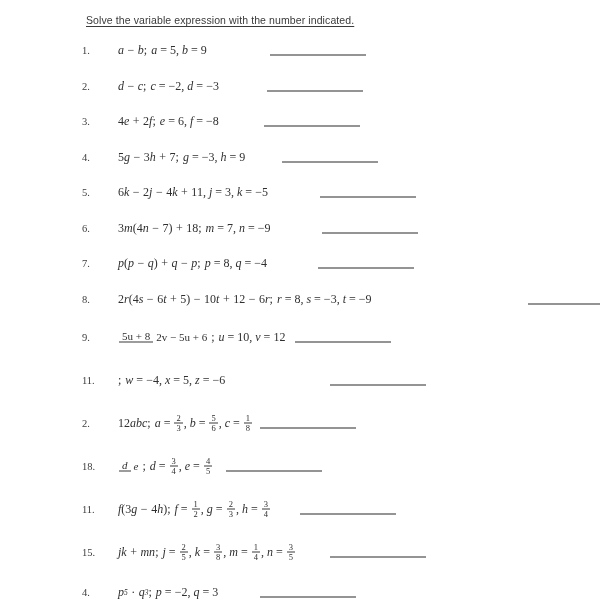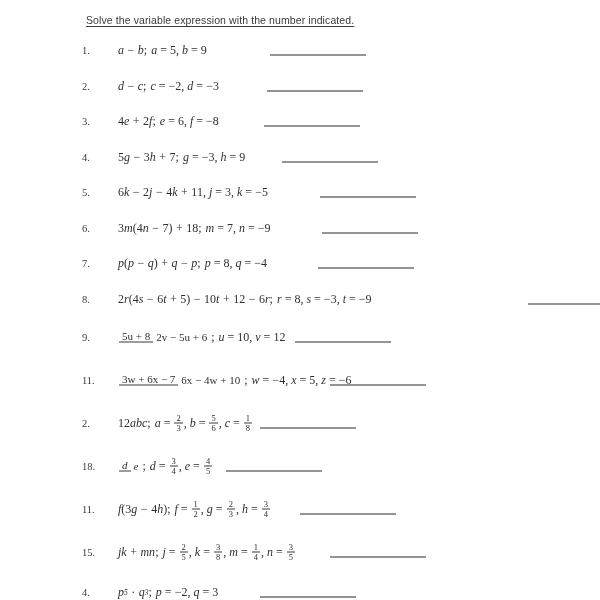--- a/index.html
+++ b/index.html
@@ -266,24 +266,20 @@
           <i class="mi">v</i>
           <span class="eq">=</span>
           <span>12</span>
       </span>
       <span class="blank" style="left:265px"></span>
     </div>
 
     <div class="row tall">
       <span class="num">11.</span>
       <span class="expr">
-        <span class="frac">
-          <span class="fnum">3w + 6x − 7</span>
-          <span class="fden">6x − 4w + 10</span>
-        </span>
           <span class="sep">;</span>
         <i class="mi">w</i>
           <span class="eq">=</span>
           <span>−4</span>
           <span class="comma">,</span>
           <i class="mi">x</i>
           <span class="eq">=</span>
           <span>5</span>
           <span class="comma">,</span>
           <i class="mi">z</i>

